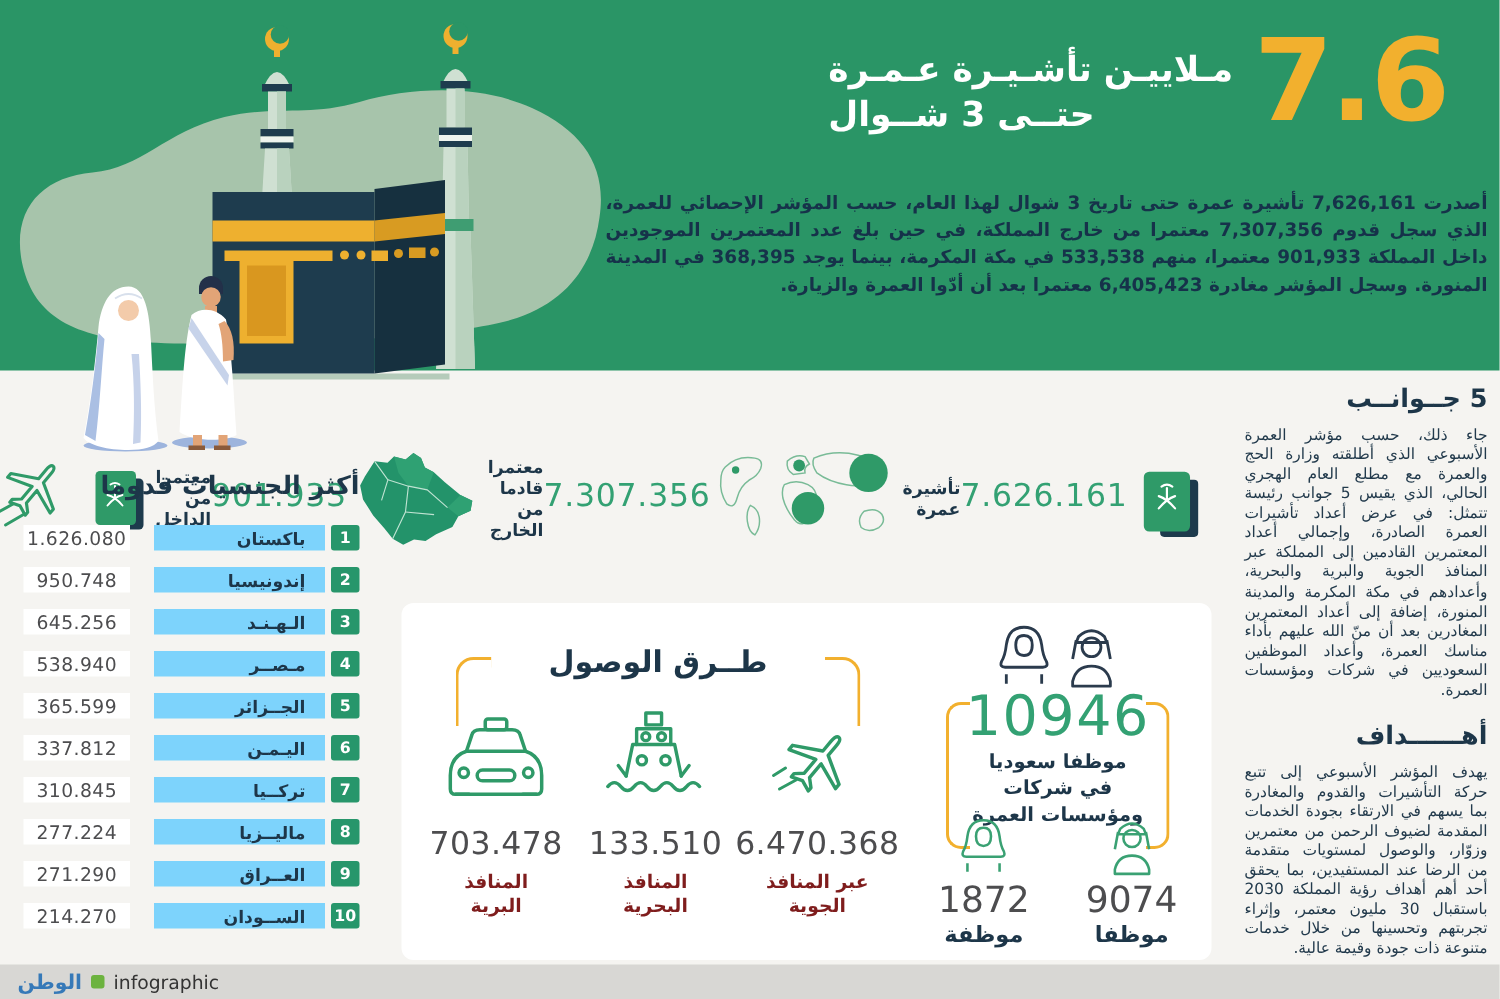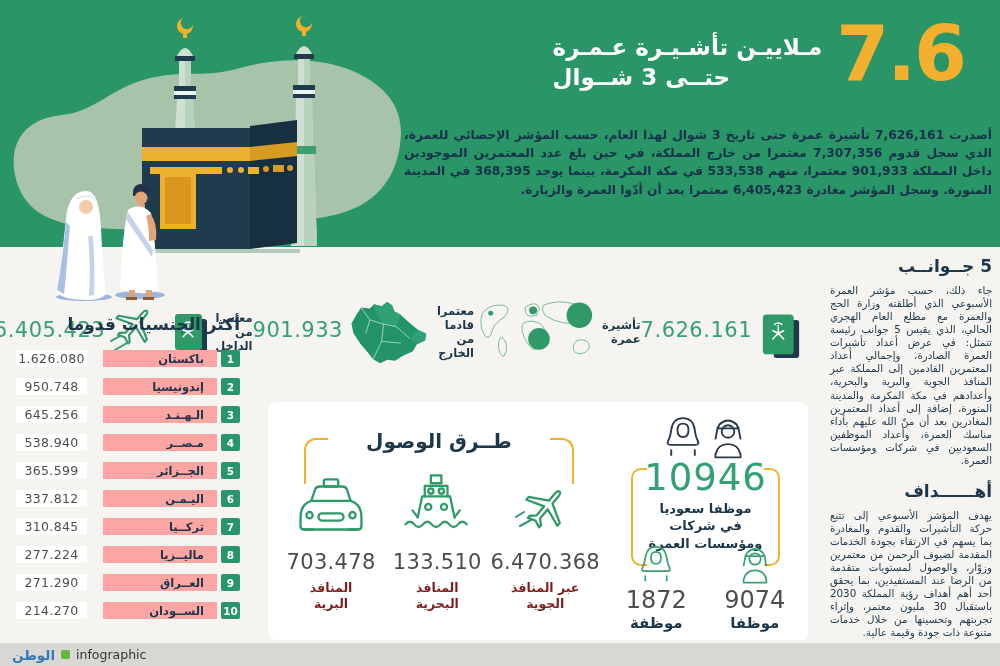--- a/index.html
+++ b/index.html
@@ -23,21 +23,21 @@
   .stat{flex:1;display:flex;flex-direction:row;align-items:center;justify-content:flex-end;}
   .stat .icon{height:78px;display:flex;align-items:flex-end;justify-content:center;margin-bottom:5px;}
   .stat .value{font-size:21px;color:#33a173;letter-spacing:.5px;}
   .stat .label{font-size:11.5px;font-weight:bold;color:#1d3649;margin-top:3px;}
   
   .nat{position:absolute;top:314px;left:8px;width:232px;}
   .nat h2{margin:0 0 16px;font-size:17px;color:#1d3649;text-align:right;}
   .nat-row{display:flex;align-items:center;height:17px;margin-bottom:11px;}
   .nat-rank{width:19px;height:17px;background:#27966b;color:#fff;font-size:10.5px;font-weight:bold;
             display:flex;align-items:center;justify-content:center;border-radius:2px;margin-left:4px;}
-  .nat-bar{width:114px;height:17px;background:#fca5a5;display:flex;align-items:center;
+  .nat-bar{width:114px;height:17px;background:#7dd3fc;display:flex;align-items:center;
            padding-right:13px;box-sizing:border-box;margin-left:16px;}
   .nat-name{font-size:11.5px;font-weight:bold;color:#1d3649;}
   .nat-val{width:71px;height:17px;background:#ffffff;display:flex;align-items:center;justify-content:center;
            font-size:12.5px;color:#4d4d4f;letter-spacing:.3px;}
   
   .card{position:absolute;top:402px;left:268px;width:540px;height:238px;background:#ffffff;border-radius:8px;}
   .routes{position:absolute;left:10px;top:0;bottom:0;width:322px;}
   .routes-title{position:relative;margin-top:27px;text-align:center;font-size:20px;font-weight:bold;color:#1d3649;}
   .br-l{position:absolute;left:26px;top:9px;width:22px;height:44px;
         border-top:2.5px solid #f2b02e;border-left:2.5px solid #f2b02e;border-top-left-radius:12px;}
@@ -199,20 +199,21 @@
             <path d="M50 26 q8 -4 16 0 q6 3 6 10 q0 8 -6 14 q-5 5 -9 0 q-6 -7 -8 -15 q-1 -6 1 -9 Z"></path>
             <path d="M70 8 q14 -6 30 -2 q12 3 16 10 q2 6 -4 8 q-10 4 -20 2 q-12 -2 -20 -8 q-4 -6 -2 -10 Z"></path>
             <path d="M104 44 q8 -3 12 2 q3 5 -2 9 q-7 4 -12 0 q-3 -6 2 -11 Z"></path>
           </g>
           <circle cx="107" cy="18" r="13" fill="#2f9a68"></circle>
           <circle cx="66" cy="42" r="11" fill="#2f9a68"></circle>
           <circle cx="17" cy="16" r="2.5" fill="#2f9a68"></circle>
           <circle cx="60" cy="13" r="4" fill="#2f9a68"></circle>
         </svg>
       </div>
+      <div class="value">7.307.356</div>
       <div class="label">معتمرا قادما من الخارج</div>
     </div>
     <div class="stat">
       <div class="icon">
         <svg width="94" height="72" viewBox="0 0 100 76" style="transform:rotate(-6deg)">
           <path d="M14 20 L22 10 L31 12 L36 8 L44 11 L50 7 L55 11 L57 18 L63 22 L70 30 L80 40 L88 45 L86 52 L77 55 L72 62 L60 66 L52 70 L44 68 L36 71 L29 66 L24 58 L17 48 L11 36 L10 26 Z" fill="#23936a"></path>
           <path d="M36 8 L44 11 L50 7 L55 11 L57 18 L63 22 L57 34 L44 30 L38 20 Z" fill="#2fa173"></path>
           <path d="M80 40 L88 45 L86 52 L77 55 L70 48 Z" fill="#2fa173"></path>
           <g stroke="#bfe3d2" stroke-width="0.8" fill="none">
             <path d="M22 10 L30 24 L24 38"></path>

